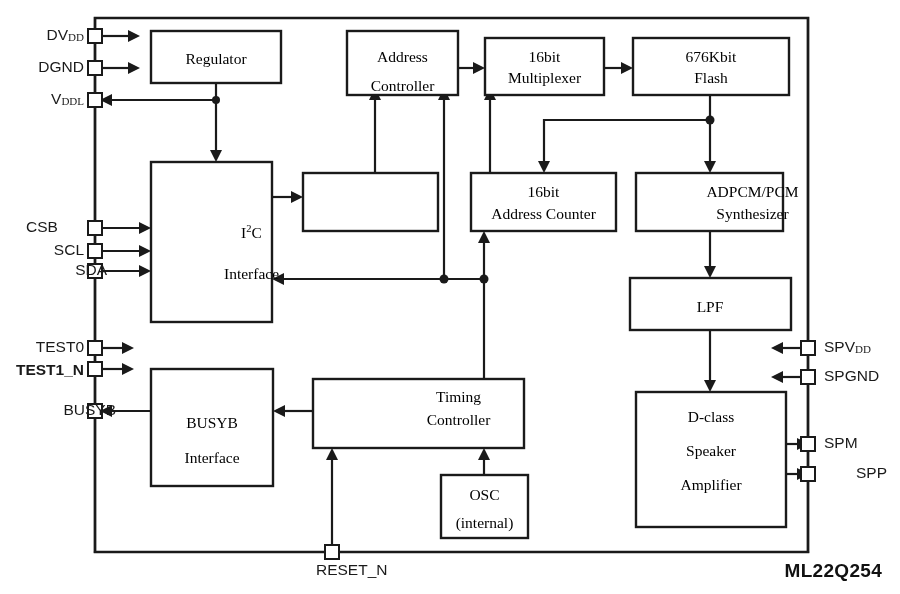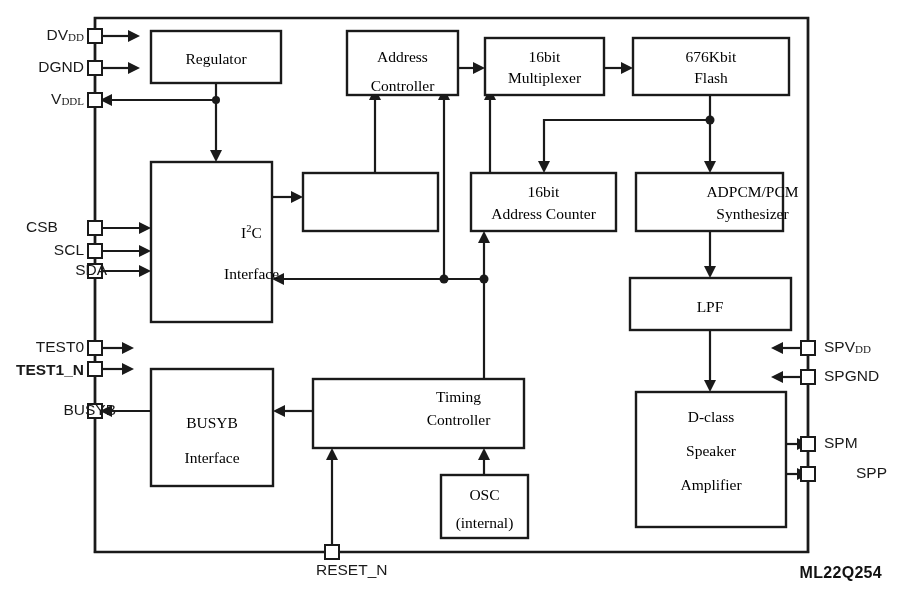--- a/index.html
+++ b/index.html
@@ -73,21 +73,21 @@
     font-size: 11px;
     vertical-align: baseline;
     position: relative;
     top: 1px;
     font-family: Liberation Serif, serif;
   }
   #part-number {
     position: absolute;
     right: 18px;
     bottom: 12px;
-    font-size: 16px;
+    font-size: 19px;
     font-weight: bold;
     color: #111111;
     letter-spacing: 0.3px;
   }
   .sup2 {
     font-size: 10.5px;
     vertical-align: super;
   }
 </style>
 </head>

